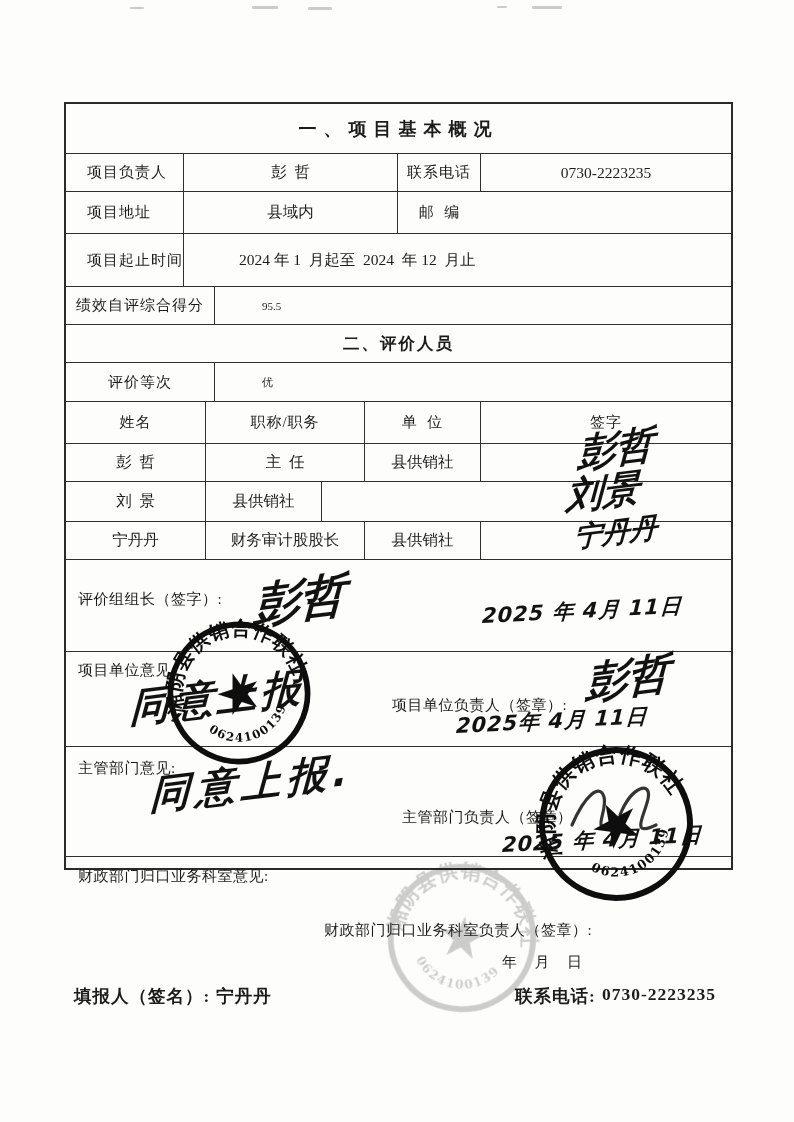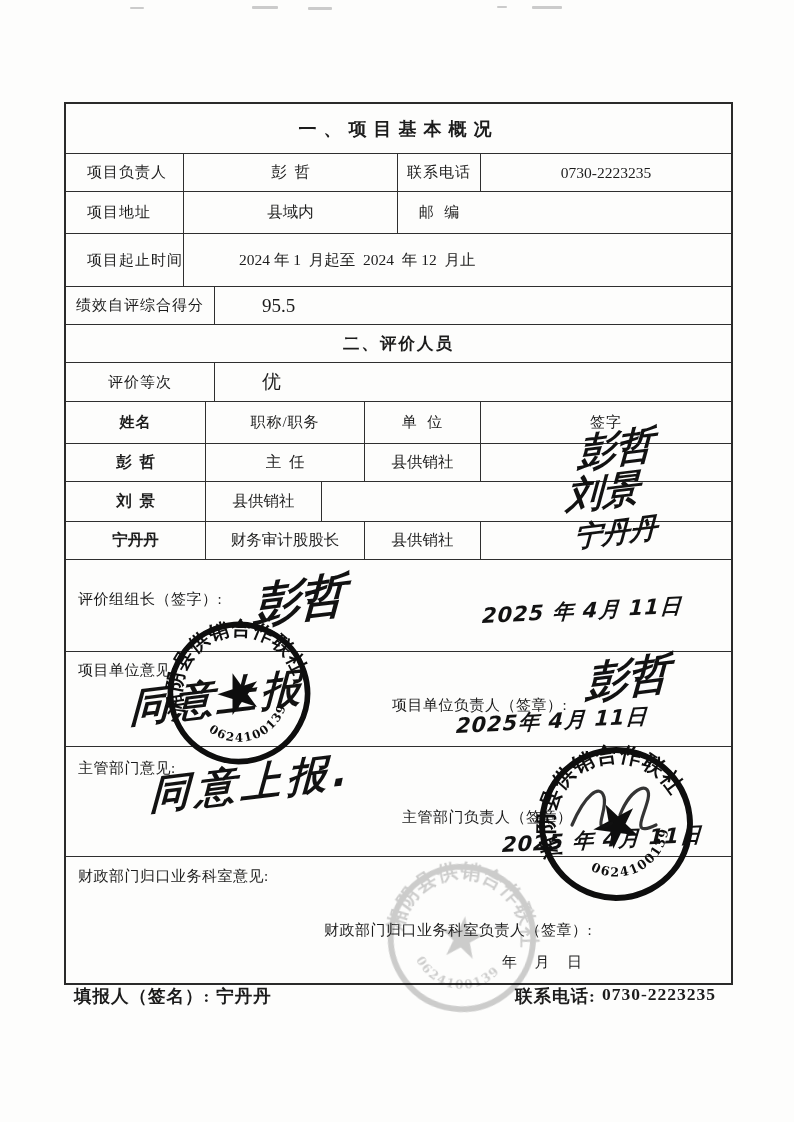--- a/index.html
+++ b/index.html
@@ -12,21 +12,21 @@
     overflow: hidden;
     font-family: "Liberation Serif", "DejaVu Serif", serif;
     color: #1c1c1c;
   }
   
   .scan-mark { position: absolute; background: #9a9a9a; opacity: .5; border-radius: 1px; }
 
   
   .form {
     position: absolute; left: 64px; top: 102px;
-    width: 669px; height: 883px;
+    width: 669px; height: 768px;
     border: 2px solid #2a2a2a;
     display: flex; flex-direction: column;
     background: transparent;
   }
   .row { display: flex; border-bottom: 1.6px solid #2f2f2f; position: relative; }
   .row:last-child { border-bottom: none; flex: 1; }
   .cell { border-right: 1.6px solid #2f2f2f; display: flex; align-items: center; justify-content: center; }
   .cell:last-child { border-right: none; }
   .cell.lbl { font-size: 15px; letter-spacing: 1px; }
   .cell.val { font-size: 15.5px; }
@@ -35,25 +35,25 @@
 
   .title-row { align-items: center; justify-content: center; }
   .title-main { width: 100%; text-align: center; font-size: 18px; font-weight: bold; letter-spacing: 7px; }
   .title-sub  { width: 100%; text-align: center; font-size: 16.5px; font-weight: bold; letter-spacing: 2px; }
 
   
   .w-lbl1 { width: 107px; }
   .w-val1 { width: 214px; }
   .w-lbl2 { width: 83px; }
   .w-lbl3 { width: 149px; }
-  .w-p1 { width: 140px; font-weight: bold; } .w-p2 { width: 159px; } .w-p3 { width: 116px; }
+  .w-p1 { width: 140px; } .w-p2 { width: 159px; } .w-p3 { width: 116px; }
   .grow { flex: 1; }
 
   .pad-period { padding-left: 44px; font-size: 15.5px; }
-  .pad-score  { padding-left: 36px; font-size: 19px; text-align: center; }
+  .pad-score  { padding-left: 36px; font-size: 11px; text-align: center; }
 
   
   .block-label { position: absolute; font-size: 15px; letter-spacing: .5px; }
   .printed { position: absolute; font-size: 15px; letter-spacing: .5px; }
 
   
   .hw {
     position: absolute;
     font-family: "DejaVu Sans", sans-serif;
     font-style: italic; font-weight: 700;

